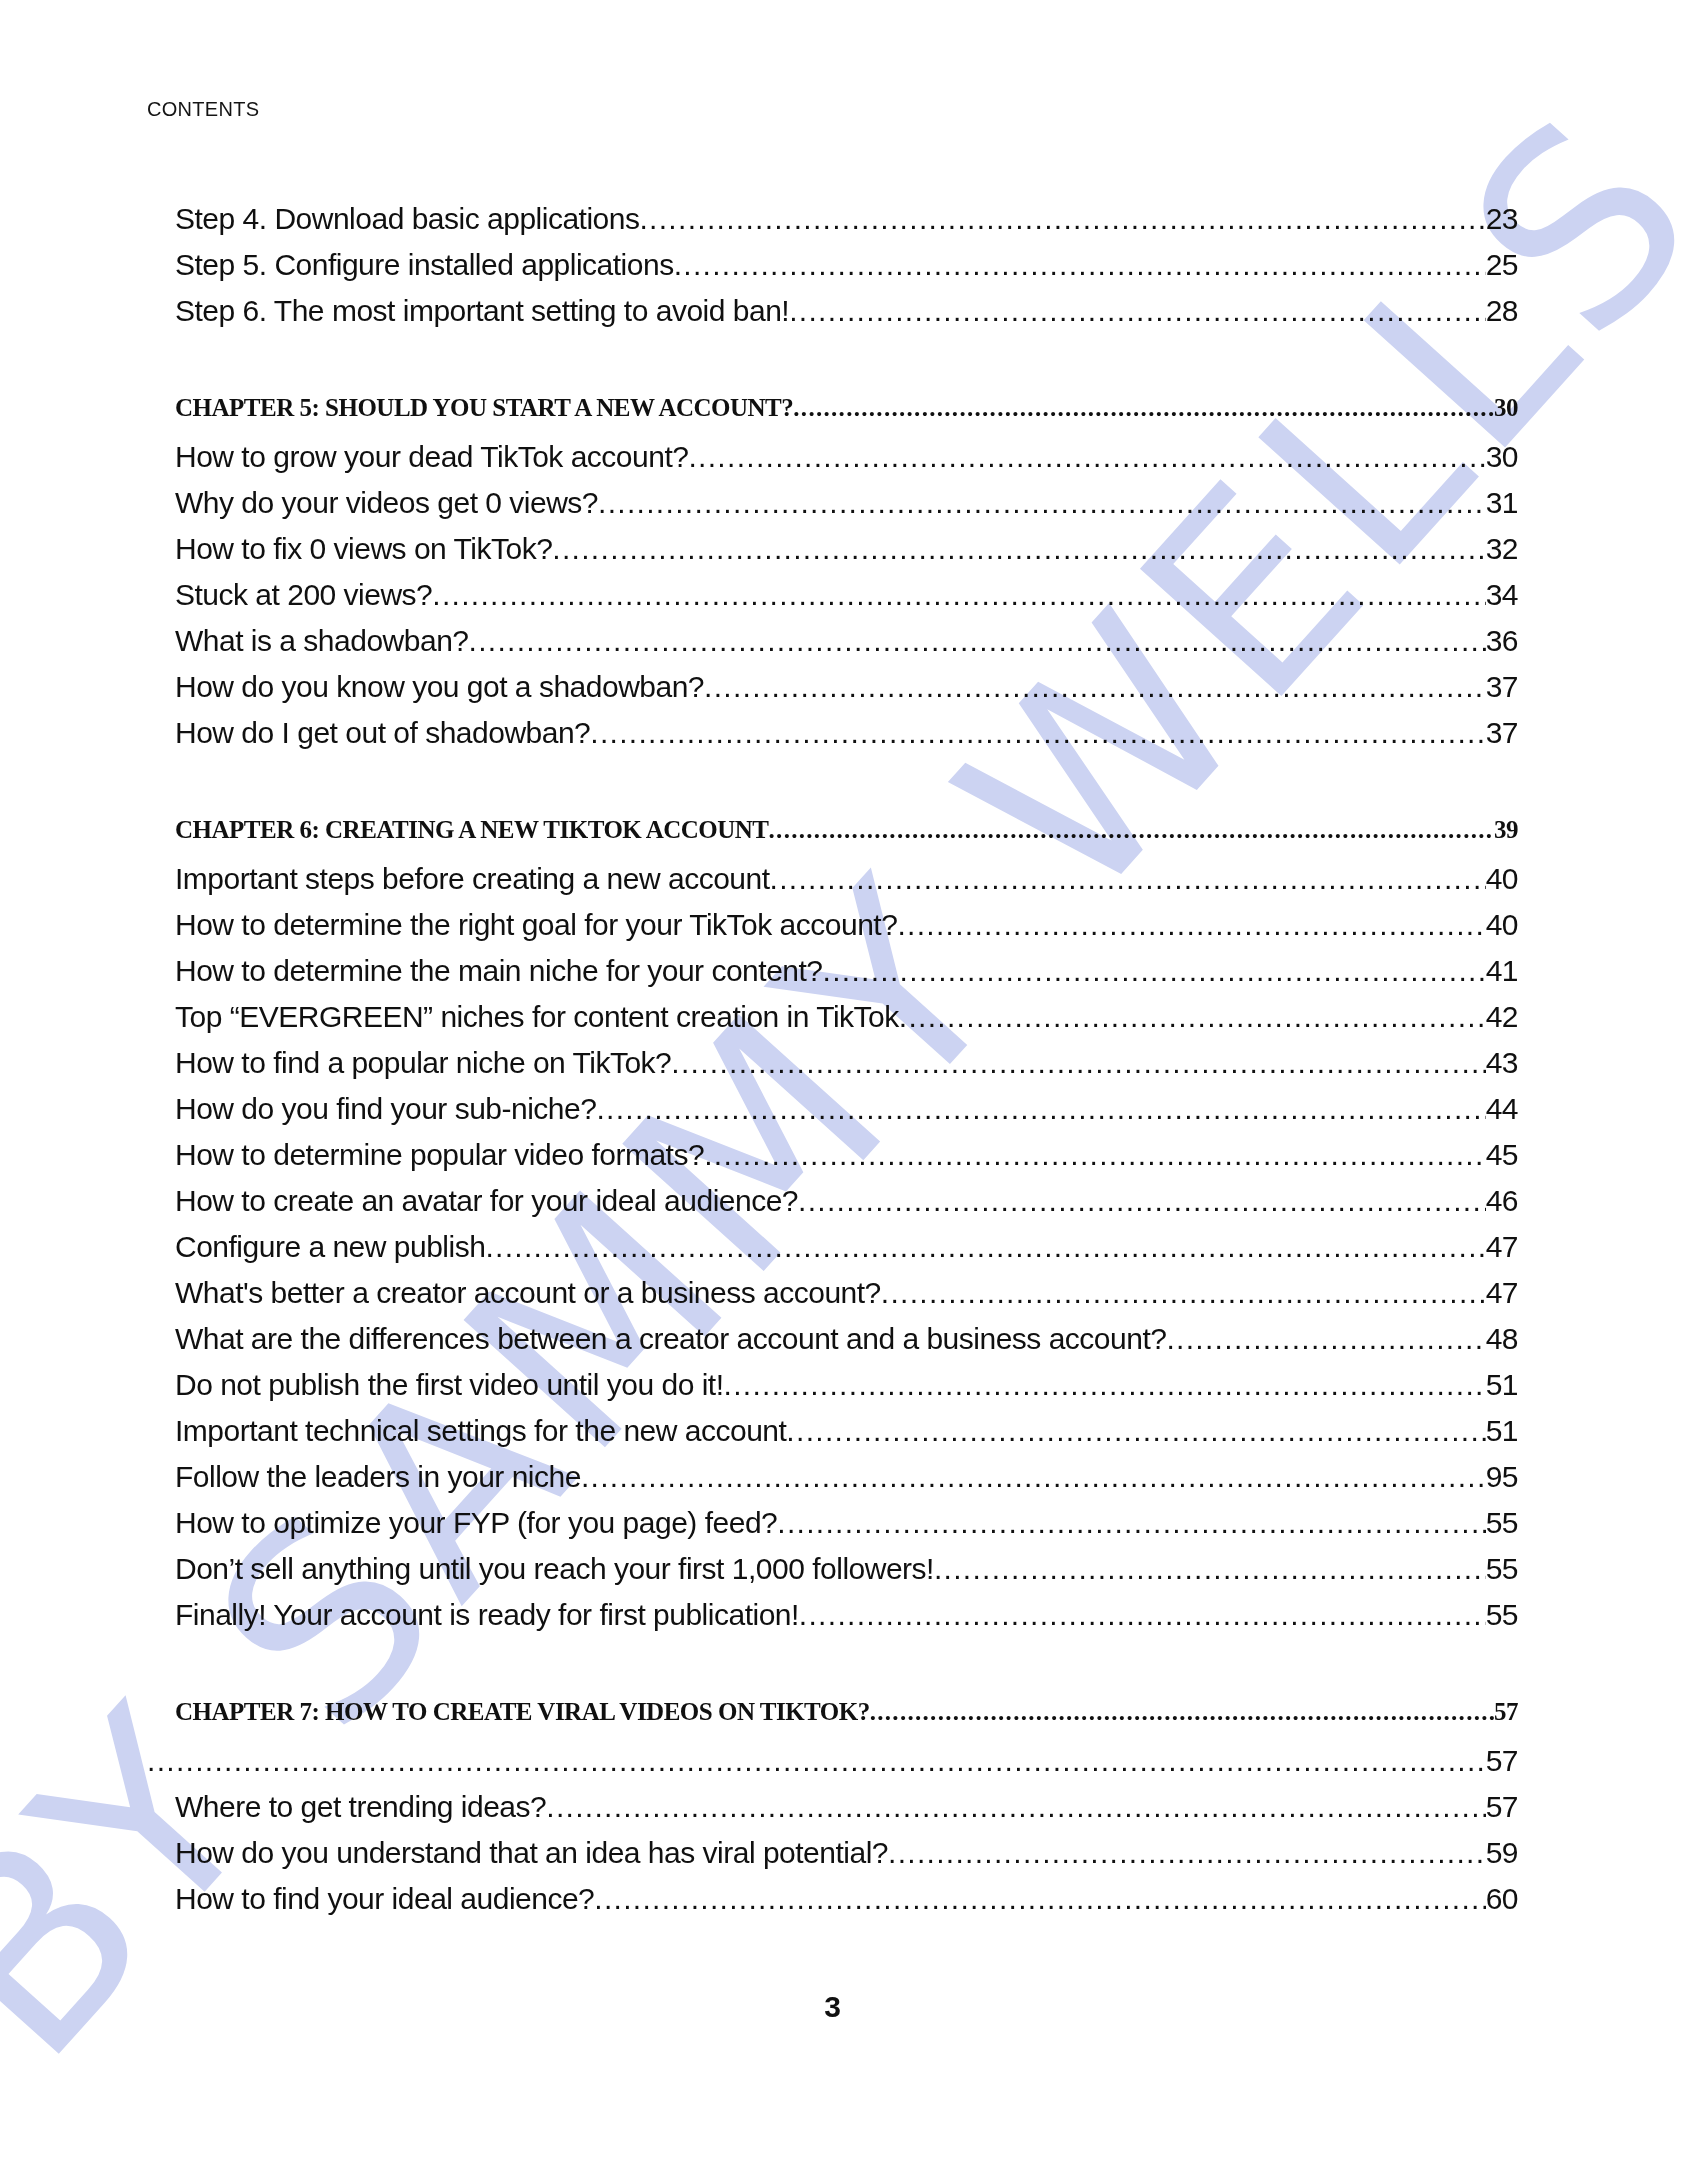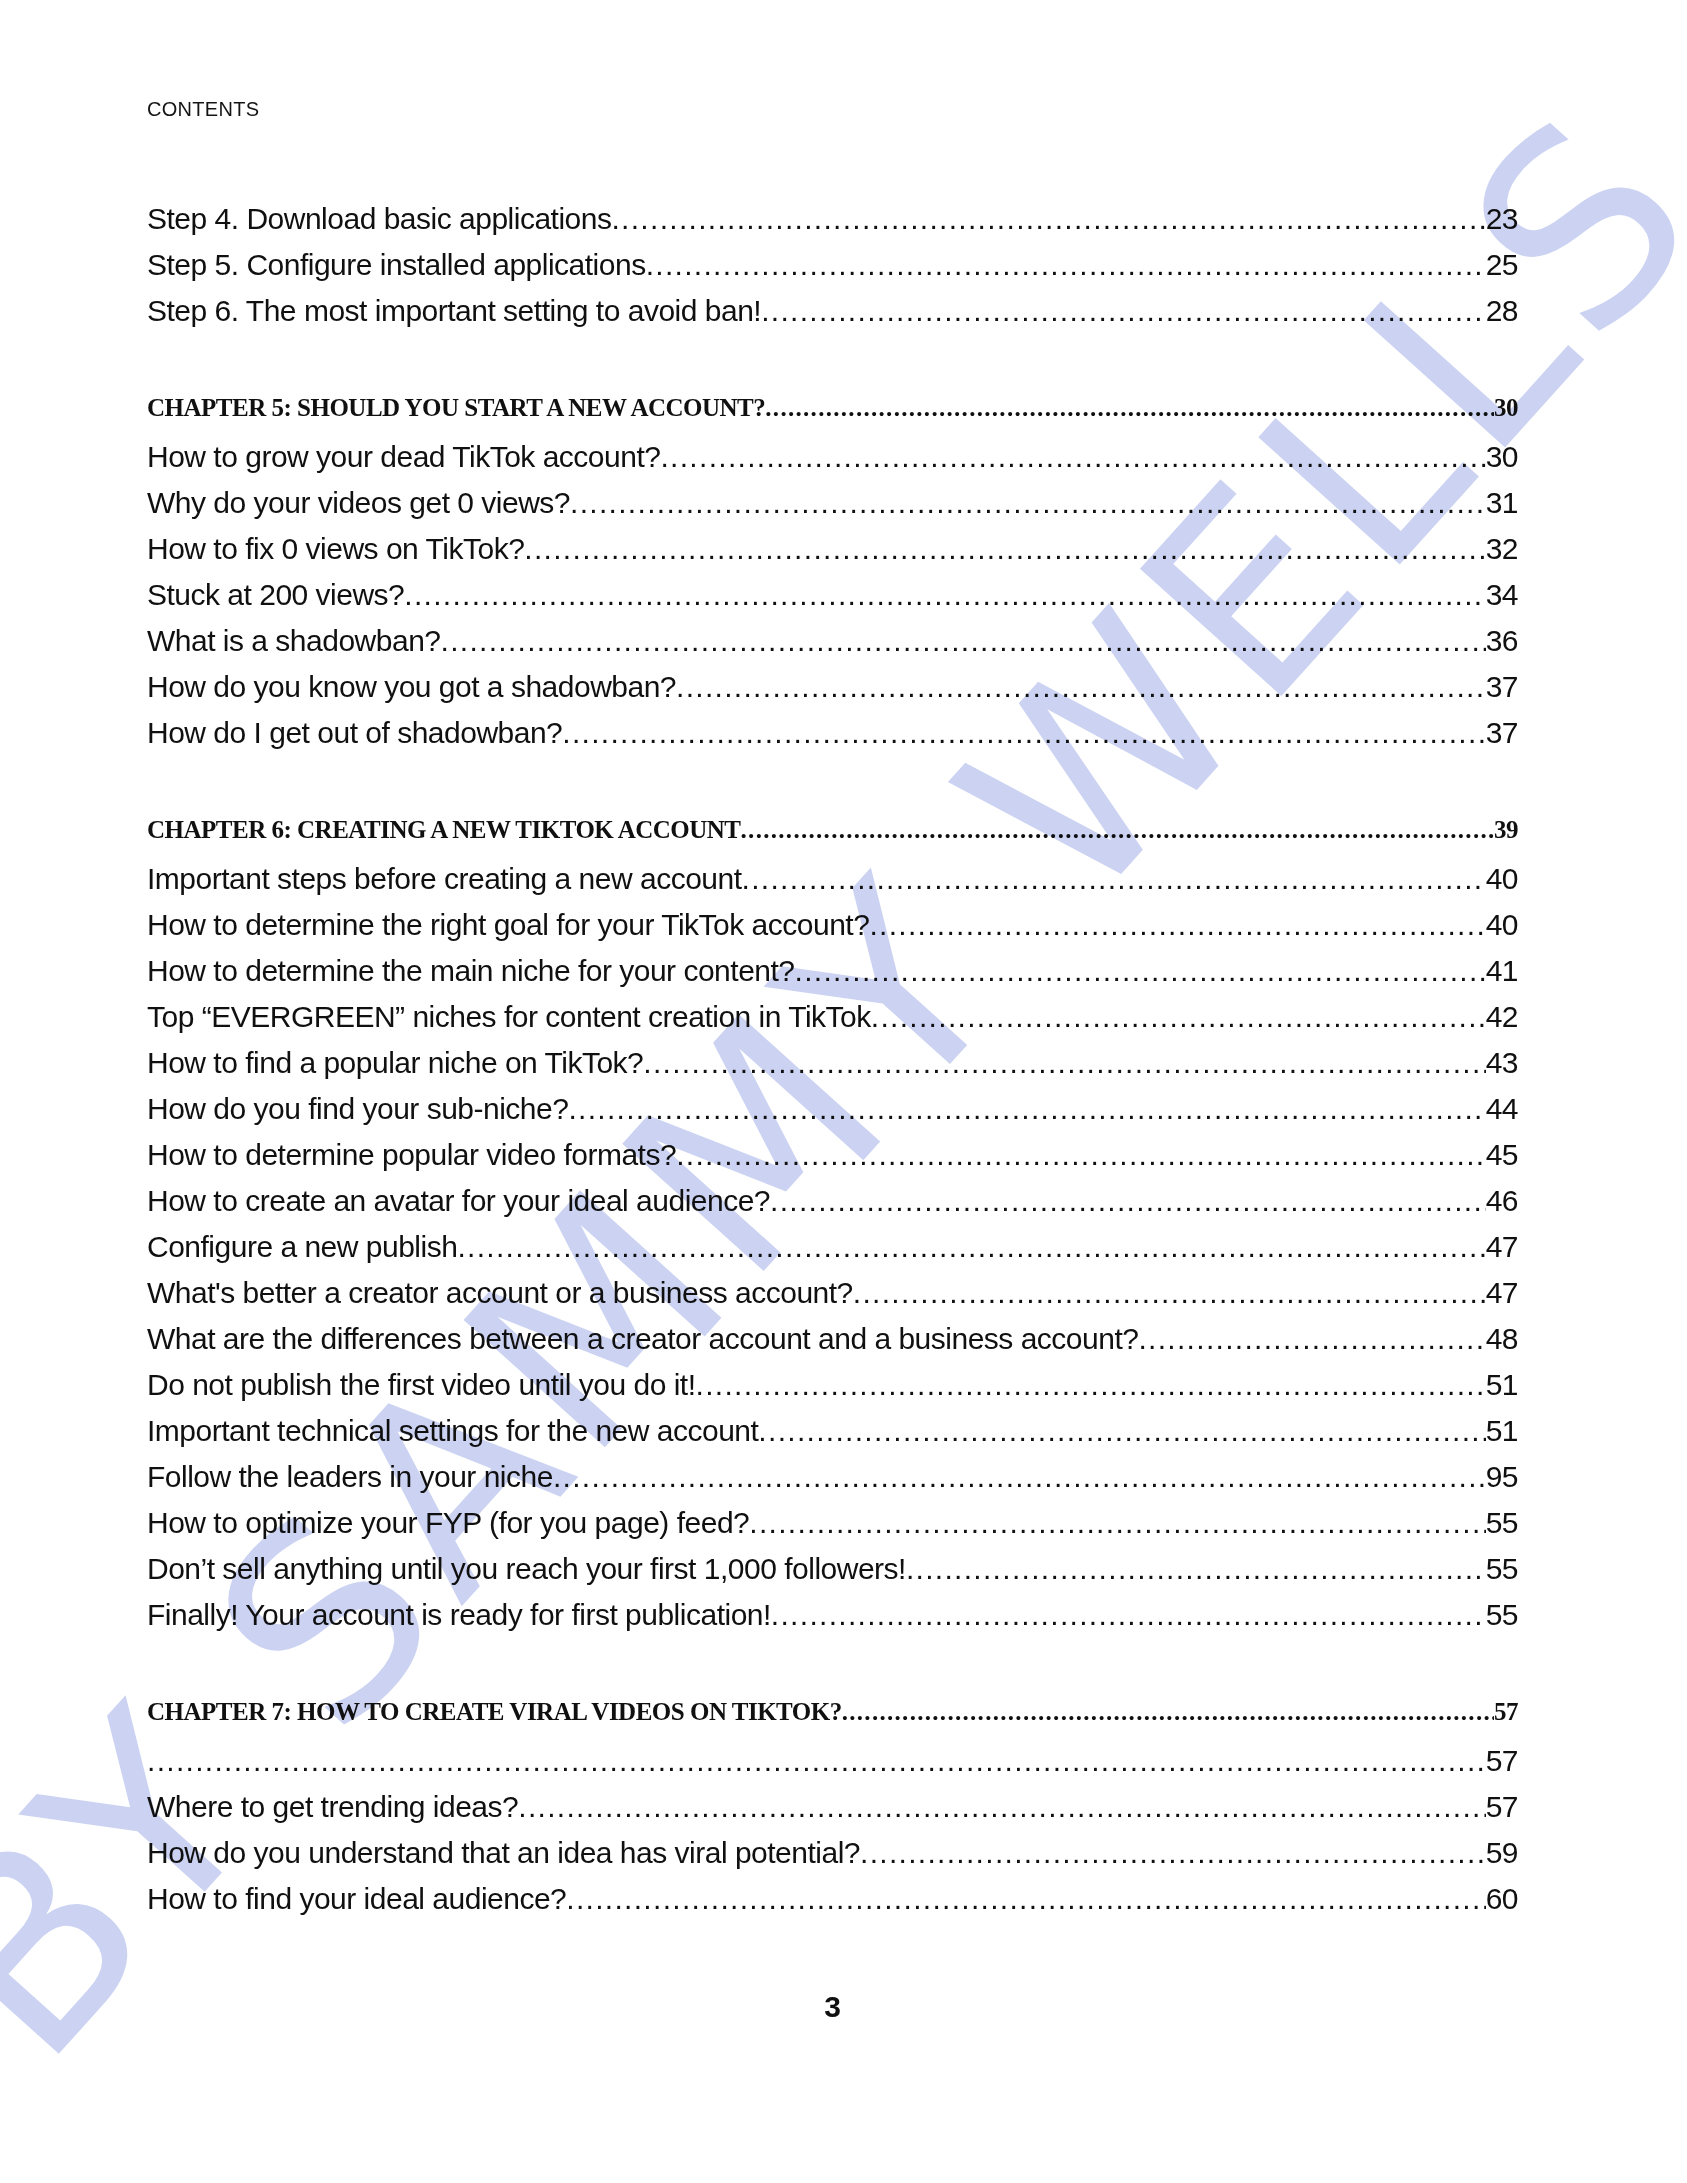--- a/index.html
+++ b/index.html
@@ -57,21 +57,21 @@
     white-space:nowrap;
   }
   .toc-row.heading{
     font-weight:bold;
     font-size:25px;
     height:52px;
     line-height:52px;
     margin-top:48px;
     font-family:Liberation Serif, serif;
   }
-  .toc-title{flex:0 0 auto;}
+  .toc-title{flex:0 0 auto;margin-left:28px;}
   .toc-dots{
     flex:1 1 auto;
     overflow:hidden;
     white-space:nowrap;
     letter-spacing:1.3px;
     min-width:0;
   }
   .toc-dots::after{
     content:"..........................................................................................................................................................................................................................................";
   }

